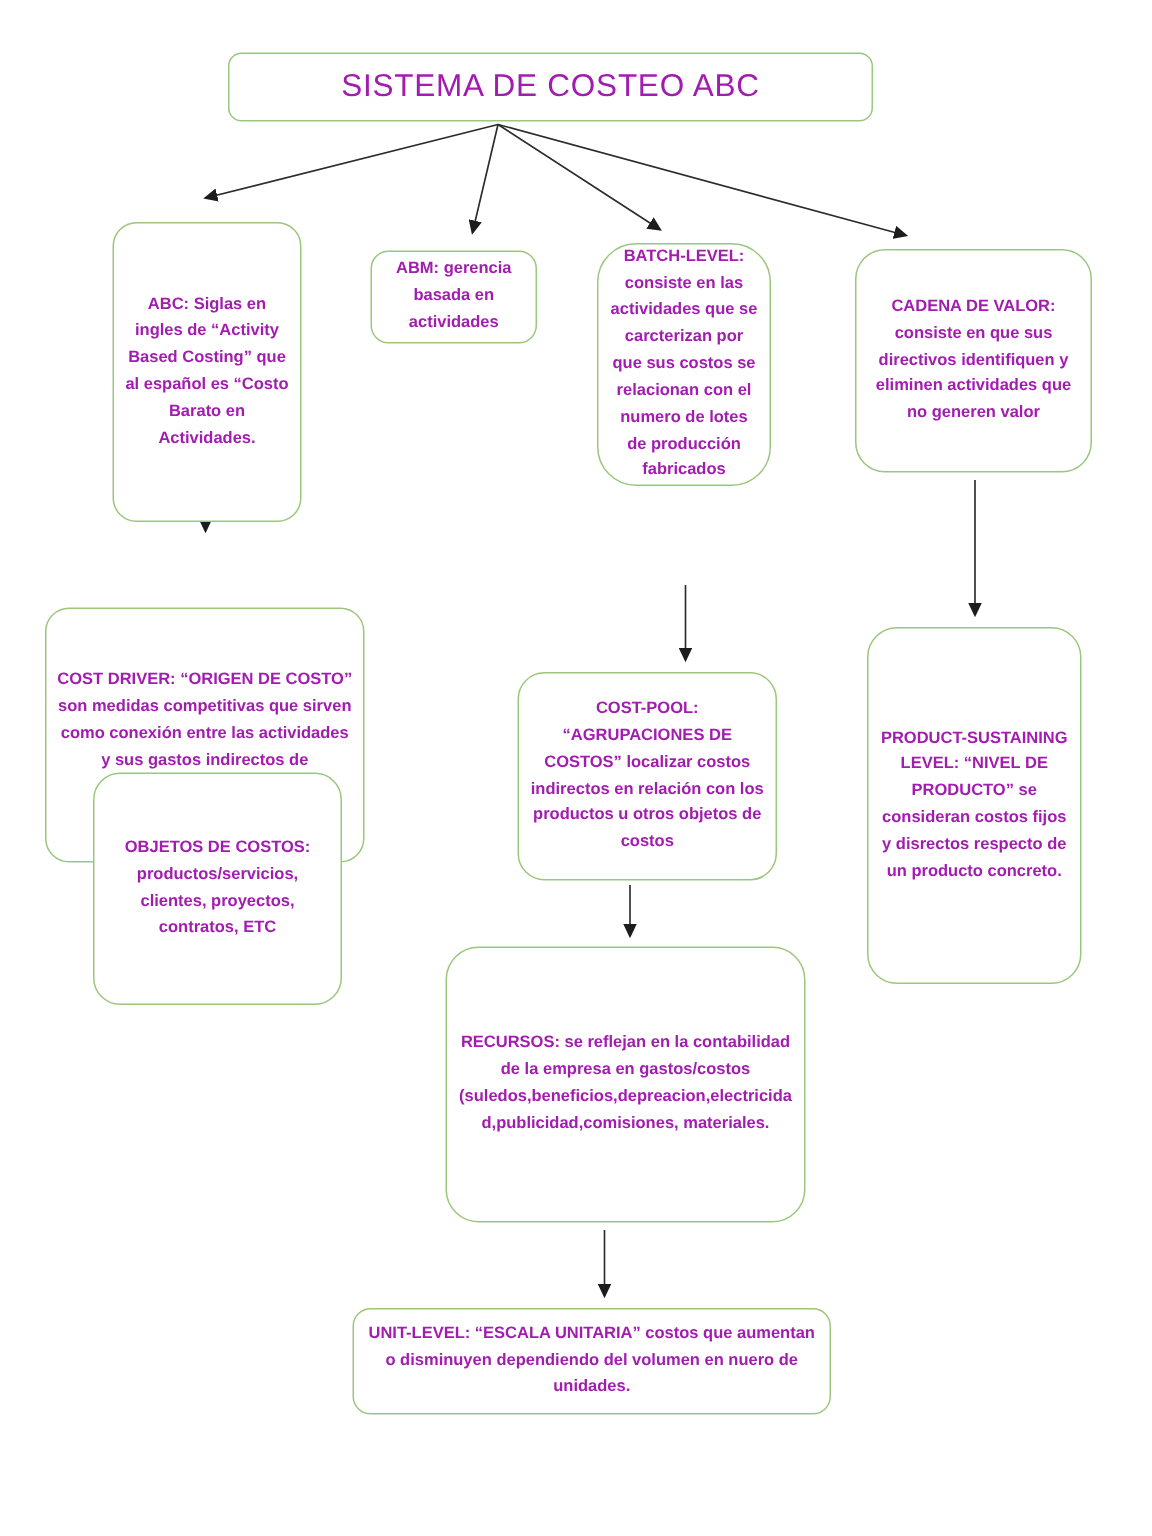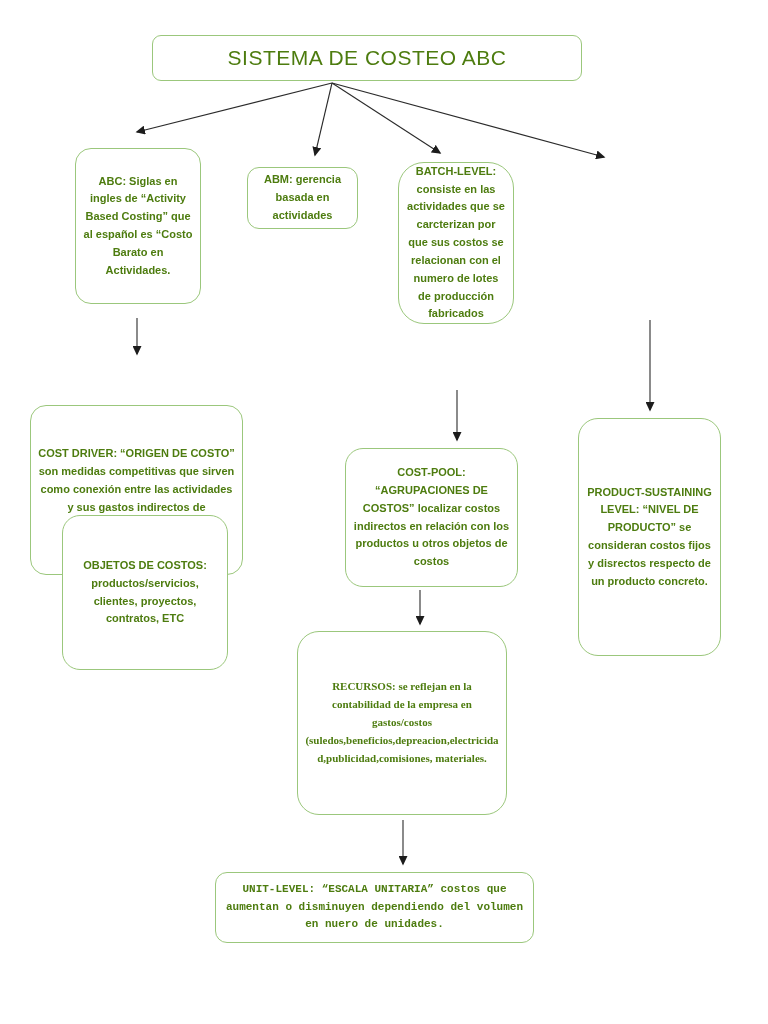--- a/index.html
+++ b/index.html
@@ -24,46 +24,46 @@
   .node {
     position: absolute;
     box-sizing: border-box;
     border: 1.6px solid #9bc77c;
     border-radius: 16px;
     background: #ffffff;
     display: flex;
     align-items: center;
     justify-content: center;
     text-align: center;
-    color: #4d7c0f;
+    color: #a21caf;
     font-size: 11px;
     font-weight: 600;
     line-height: 1.62;
     padding: 5px 7px;
   }
   .node span { display: block; width: 100%; overflow-wrap: break-word; word-break: break-word; }
 
   #n-title {
     left: 152px; top: 35px; width: 430px; height: 46px;
     border-radius: 9px;
     font-size: 21px;
     font-weight: 400;
     line-height: 1.1;
     letter-spacing: 0.5px;
   }
-  #n-abc        { left: 75px;  top: 148px; width: 126px; height: 156px; border-radius: 16px; }
+  #n-abc        { left: 75px;  top: 148px; width: 126px; height: 200px; border-radius: 16px; }
   #n-abm        { left: 247px; top: 167px; width: 111px; height: 62px;  border-radius: 12px; }
   #n-batch      { left: 398px; top: 162px; width: 116px; height: 162px; border-radius: 26px; }
   #n-cadena     { left: 570px; top: 166px; width: 158px; height: 149px; border-radius: 20px; }
   #n-cost-driver{ left: 30px;  top: 364px; width: 213px; height: 170px; border-radius: 16px; margin-top: 41px; }
   #n-objetos    { left: 62px;  top: 515px; width: 166px; height: 155px; border-radius: 18px; align-items: center; }
   #n-cost-pool  { left: 345px; top: 448px; width: 173px; height: 139px; border-radius: 18px; }
   #n-product    { left: 578px; top: 418px; width: 143px; height: 238px; border-radius: 20px; }
-  #n-recursos   { left: 297px; top: 631px; width: 210px; height: 184px; border-radius: 22px; font-family: Liberation Serif, serif; }
-  #n-unit       { left: 215px; top: 872px; width: 319px; height: 71px;  border-radius: 12px; font-family: Liberation Mono, monospace; }
+  #n-recursos   { left: 297px; top: 631px; width: 240px; height: 184px; border-radius: 22px; }
+  #n-unit       { left: 235px; top: 872px; width: 319px; height: 71px;  border-radius: 12px; }
 </style>
 </head>
 <body>
 
 <div class="page">
 
   <svg class="edges" viewBox="0 0 768 1024" xmlns="http://www.w3.org/2000/svg">
     <defs>
       <marker id="ah" markerWidth="10" markerHeight="9" refX="8" refY="4.5" orient="auto" markerUnits="userSpaceOnUse">
         <path d="M0,0 L9.5,4.5 L0,9 z" fill="#1c1c1c"></path>
@@ -92,20 +92,23 @@
   </div>
 
   <div class="node" id="n-abm">
     <span>ABM: gerencia basada en actividades</span>
   </div>
 
   <div class="node" id="n-batch">
     <span>BATCH-LEVEL: consiste en las actividades que se carcterizan por que sus costos se relacionan con el numero de lotes de producción fabricados</span>
   </div>
 
+  <div class="node" id="n-cadena">
+    <span>CADENA DE VALOR: consiste en que sus directivos identifiquen y eliminen actividades que no generen valor</span>
+  </div>
 
   <div class="node" id="n-cost-driver">
     <span>COST DRIVER: “ORIGEN DE COSTO” son medidas competitivas que sirven como conexión entre las actividades y sus gastos indirectos de fabricacion</span>
   </div>
 
   <div class="node" id="n-objetos">
     <span>OBJETOS DE COSTOS: productos/servicios, clientes, proyectos, contratos, ETC</span>
   </div>
 
   <div class="node" id="n-cost-pool">

